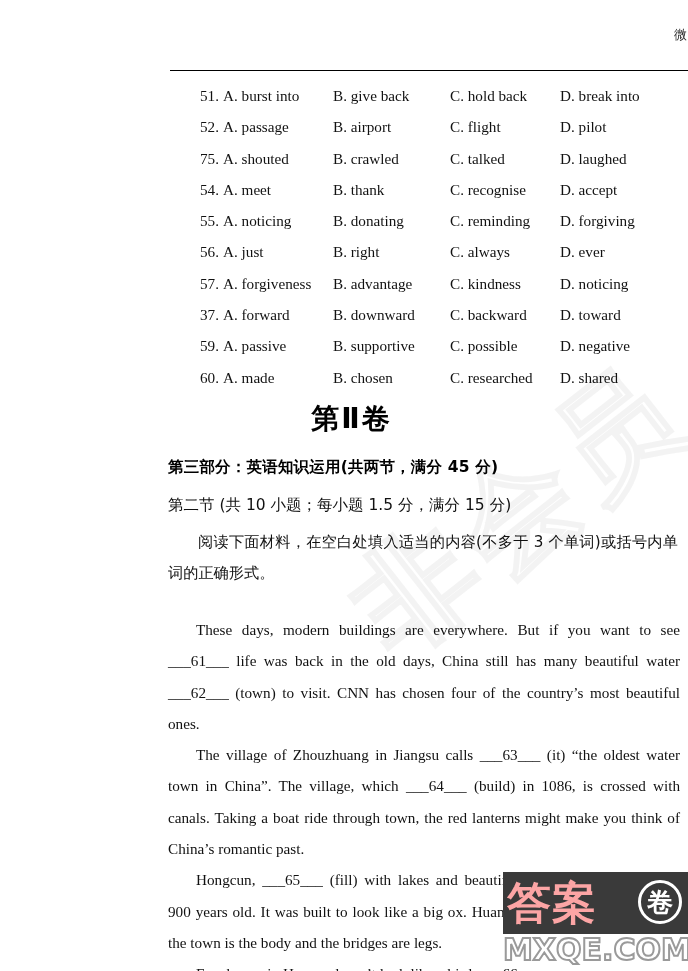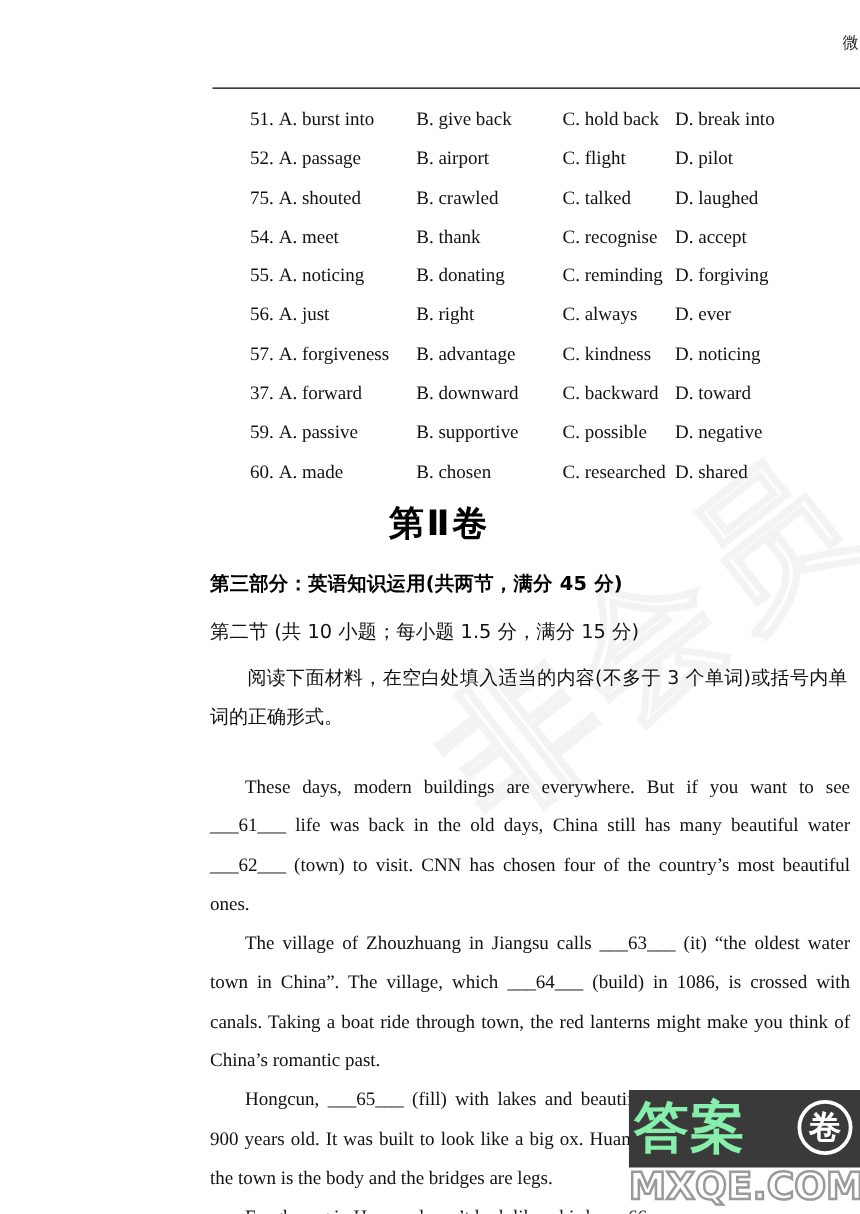--- a/index.html
+++ b/index.html
@@ -64,21 +64,21 @@
     text-align: right;
   }
   .opt-cell {
     position: absolute;
     top: 0;
   }
   .col-num  { left: 200px; }
   .col-a    { left: 223px; }
   .col-b    { left: 333px; }
   .col-c    { left: 450px; }
-  .col-d    { left: 540px; }
+  .col-d    { left: 560px; }
 
   
   .juan-heading {
     position: absolute;
     left: 15px;
     right: 0;
     top: 400px;
     text-align: center;
     font-size: 28px;
     font-weight: bold;
@@ -185,21 +185,21 @@
     background: #3a3a3a;
   }
   .wm-logo .logo-cjk {
     position: absolute;
     left: 4px;
     top: 2px;
     font-size: 44px;
     line-height: 58px;
     font-weight: bold;
     font-family: "DejaVu Sans", "Liberation Sans", sans-serif;
-    color: #86efac;
+    color: #fca5a5;
     letter-spacing: 1px;
     white-space: nowrap;
   }
   .wm-logo .logo-circle {
     position: absolute;
     right: 7px;
     top: 8px;
     width: 44px;
     height: 44px;
     border: 3px solid #ffffff;

